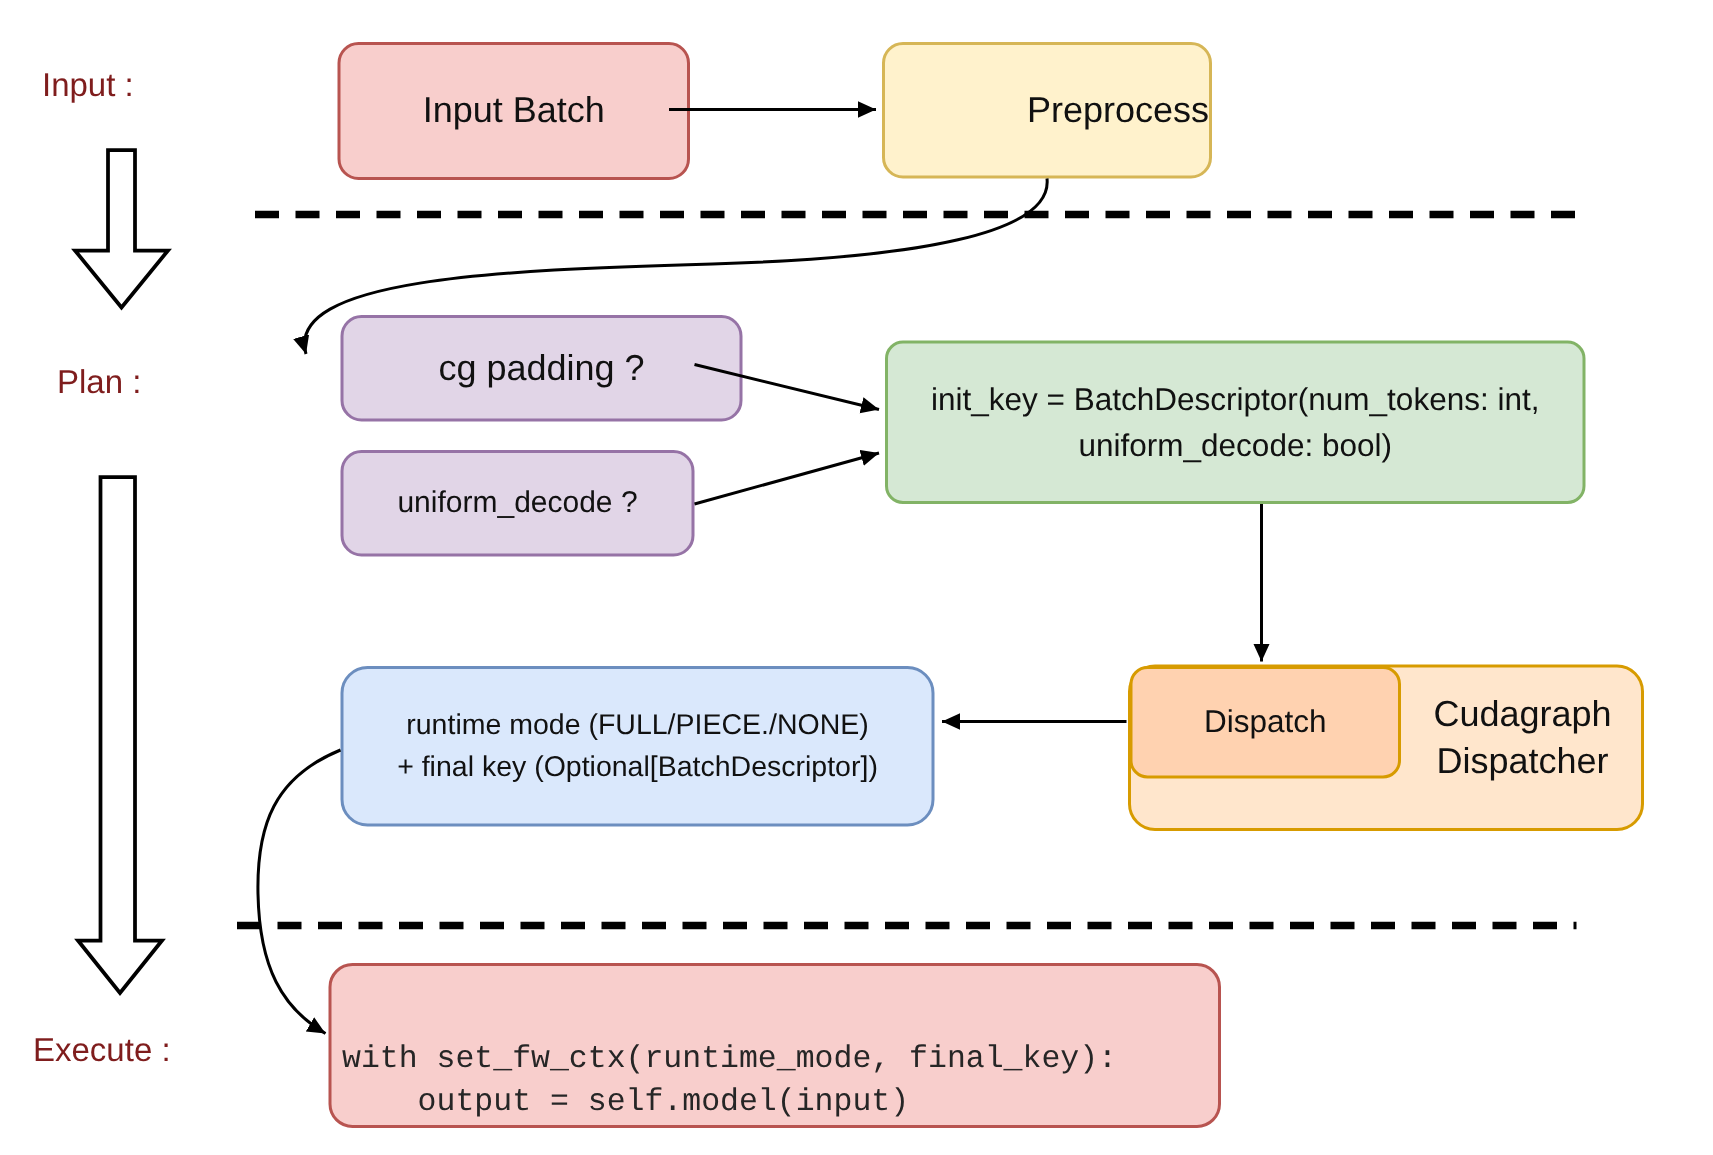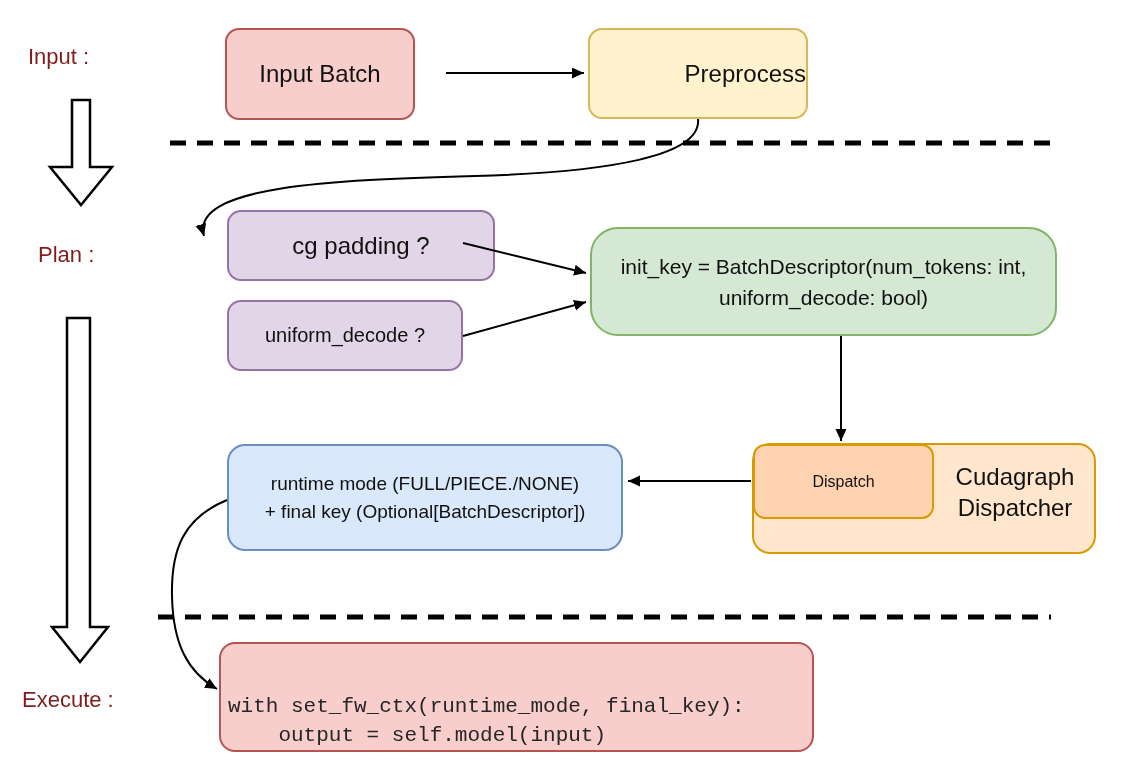--- a/index.html
+++ b/index.html
@@ -30,27 +30,27 @@
     white-space:nowrap;
   }
   .node-pink   {background:#f8cecc;border:2px solid #b85450;}
   .node-yellow {background:#fff2cc;border:2px solid #d6b656;align-items:flex-end;}
   .node-purple {background:#e1d5e7;border:2px solid #9673a6;}
   .node-green  {background:#d5e8d4;border:2px solid #82b366;}
   .node-blue   {background:#dae8fc;border:2px solid #6c8ebf;}
   .node-orange-outer{background:#ffe6cc;border:2px solid #d79b00;}
   .node-orange-inner{background:#ffd2b0;border:2px solid #d79b00;}
 
-  #input-batch {left:225px;top:28px;width:190px;height:92px;border-radius:14px;font-size:24px;}
+  #input-batch {left:225px;top:28px;width:235px;height:92px;border-radius:14px;font-size:24px;}
   #preprocess  {left:588px;top:28px;width:220px;height:91px;border-radius:14px;font-size:24px;}
   #cg-padding  {left:227px;top:210px;width:268px;height:71px;border-radius:14px;font-size:24px;}
   #uniform-decode{left:227px;top:300px;width:236px;height:71px;border-radius:14px;font-size:20px;}
-  #init-key    {left:590px;top:227px;width:467px;height:109px;border-radius:28px;font-size:21px;line-height:31px;}
+  #init-key    {left:590px;top:227px;width:467px;height:109px;border-radius:12px;font-size:21px;line-height:31px;}
   #cudagraph-dispatcher{left:752px;top:443px;width:344px;height:111px;border-radius:18px;}
-  #dispatch    {left:753px;top:444px;width:181px;height:75px;border-radius:12px;font-size:16px;z-index:3;}
+  #dispatch    {left:753px;top:444px;width:181px;height:75px;border-radius:12px;font-size:21px;z-index:3;}
   #cudagraph-label{left:934px;top:443px;width:162px;height:98px;font-size:24px;line-height:31px;background:transparent;border:none;z-index:3;}
   #runtime-mode{left:227px;top:444px;width:396px;height:107px;border-radius:18px;font-size:19px;line-height:28px;}
   #execute-code{
     left:219px;top:642px;width:595px;height:110px;border-radius:16px;
     align-items:flex-start;justify-content:flex-end;
     font-family:"Liberation Mono",monospace;
     font-size:21px;line-height:29px;color:#262626;
     padding-left:7px;
   }
   .code-line{white-space:pre;}

